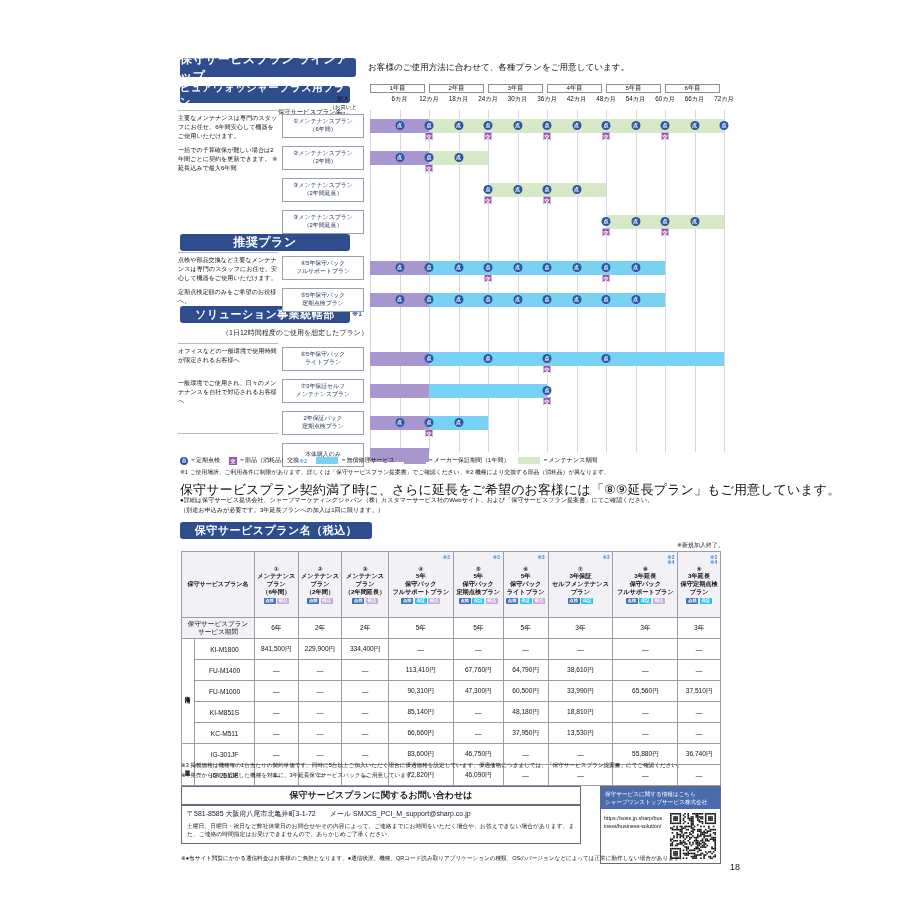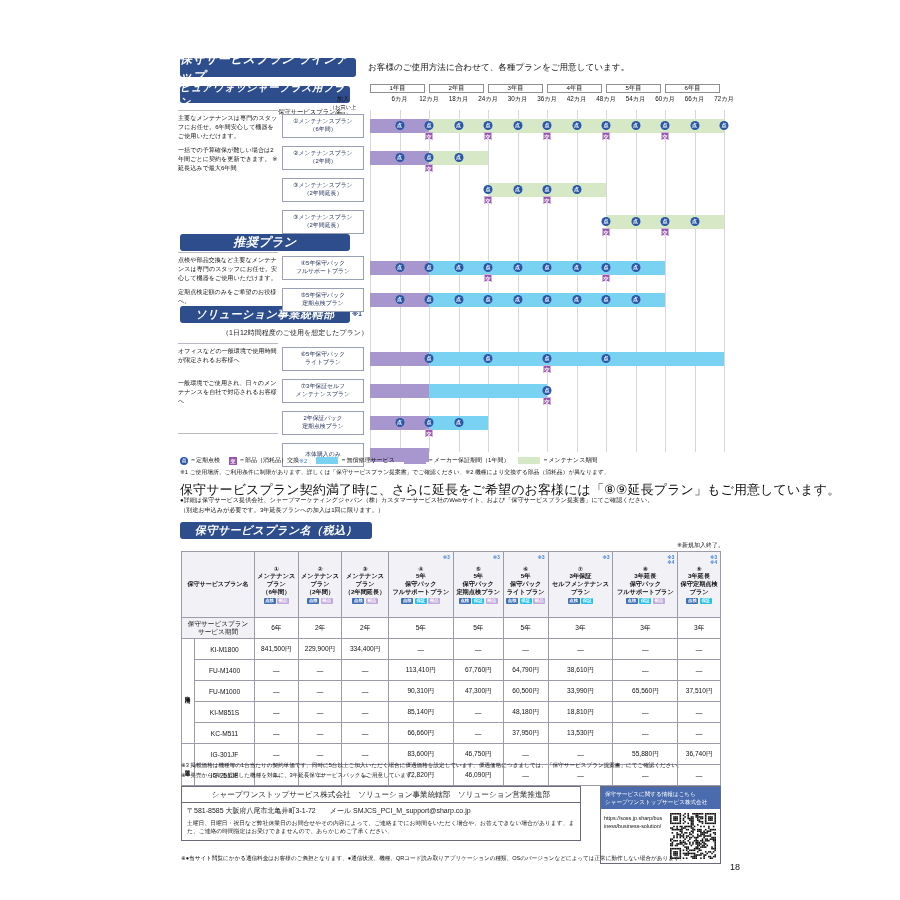--- a/index.html
+++ b/index.html
@@ -8,21 +8,20 @@
     font-family:"Liberation Sans","DejaVu Sans",sans-serif;
     color:#1b1b1b;overflow:hidden;position:relative;
   }
   .page{position:absolute;left:0;top:0;width:900px;height:900px;}
 
   
   .navy-tag{
     background:#2e4d8c;color:#fff;font-weight:bold;letter-spacing:.5px;
     display:flex;align-items:center;justify-content:center;
     border-radius:3px;
-    font-style:italic;
   }
 
   
   #lineup-header{position:absolute;left:180px;top:58px;width:176px;height:19px;font-size:12px;}
   #lineup-sub{position:absolute;left:368px;top:62px;font-size:8.6px;color:#111;}
 
   
   #sec-pure{position:absolute;left:180px;top:86px;width:170px;height:17px;font-size:10.3px;}
   #sec-recommend{position:absolute;left:180px;top:234px;width:170px;height:17px;font-size:12px;}
   #sec-light{position:absolute;left:180px;top:306px;width:170px;height:17px;font-size:11px;}
@@ -574,21 +573,21 @@
           <td>—</td>
           <td>—</td>
         </tr>
       </tbody>
   </table>
 
   <div id="foot-n3">※3 掲載価格は機種毎の1台当たりの契約単価です。同時に5台以上ご加入いただく場合に優遇価格を設定しています。優遇価格につきましては、「保守サービスプラン提案書」にてご確認ください。</div>
   <div id="foot-n4">※4 発売から5年を経過した機種を対象に、3年延長保守サービスパックをご用意しています。</div>
 
   <div id="contact">
-    <div id="contact-company">シャープワンストップサービス株式会社　ソリューション事業統轄部　ソリューション営業推進部</div>
+    <div id="contact-title">保守サービスプランに関するお問い合わせは</div>
     <div id="contact-addr">
       <span>〒581-8585 大阪府八尾市北亀井町3-1-72　　メール SMJCS_PCI_M_support@sharp.co.jp</span>
       <span class="small">土曜日、日曜日・祝日など弊社休業日のお問合せやその内容によって、ご連絡までにお時間をいただく場合や、お答えできない場合があります。また、ご連絡の時間指定はお受けできませんので、あらかじめご了承ください。</span>
     </div>
   </div>
 
   <div id="qrbox">
     <div id="qr-head">保守サービスに関する情報はこちら<br>シャープワンストップサービス株式会社</div>
     <div id="qr-body">
       <div id="qr-url">https://soss.jp.sharp/business/business-solution/</div>

